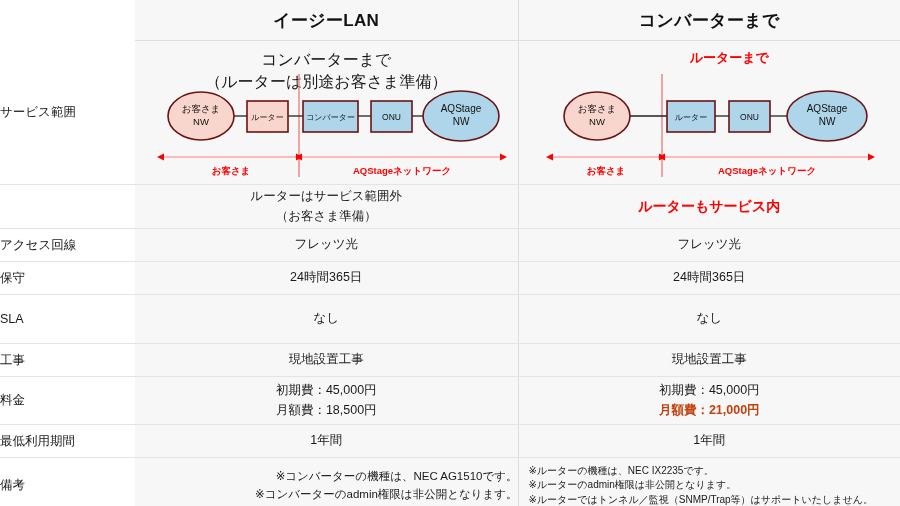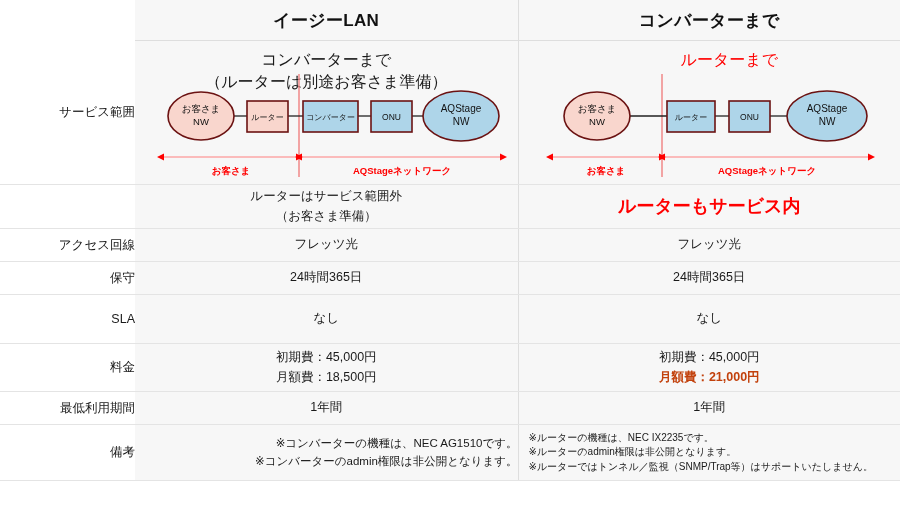--- a/index.html
+++ b/index.html
@@ -48,21 +48,21 @@
     color: #111111;
     letter-spacing: 0.3px;
     border-bottom: 1px solid #dedede;
   }
   .hdr-cell.sep { border-left: 1px solid #dedede; }
 
   .lbl {
     background: #ffffff;
     font-size: 12.5px;
     color: #1a1a1a;
-    text-align: right;
+    text-align: left;
     border-bottom: 1px solid #e4e4e4;
   }
   .val {
     background: #f7f7f7;
     font-size: 12.5px;
     color: #1a1a1a;
     border-bottom: 1px solid #e4e4e4;
     line-height: 1.55;
   }
   .val.sep { border-left: 1px solid #dedede; }
@@ -80,21 +80,21 @@
   .r-hoshu   { height: 33px; }
   .r-sla     { height: 49px; }
   .r-koji    { height: 33px; }
   .r-ryokin  { height: 48px; }
   .r-kikan   { height: 33px; }
   .r-biko    { height: 56px; }
 
   .note-red {
     color: #ff0000;
     font-weight: bold;
-    font-size: 18px;
+    font-size: 14px;
   }
 
   .biko {
     text-align: right;
     padding-left: 13px;
     font-size: 11.5px;
     line-height: 1.5;
   }
   .biko-b {
     text-align: left;
@@ -113,22 +113,22 @@
     position: absolute;
     left: 0; right: 0;
     top: 8px;
     text-align: center;
     font-size: 16px;
     line-height: 1.35;
     color: #1a1a1a;
   }
   .diag-caption.red {
     color: #ff0000;
-    font-weight: normal;
-    font-size: 16px;
+    font-weight: bold;
+    font-size: 13px;
     top: 8px;
     padding-left: 40px;
   }
   .diag-svg {
     position: absolute;
     left: 0;
     top: 0;
   }
 </style>
 </head>
@@ -249,20 +249,25 @@
         <td class="val">24時間365日</td>
         <td class="val sep">24時間365日</td>
       </tr>
 
       <tr class="r-sla">
         <td class="lbl">SLA</td>
         <td class="val">なし</td>
         <td class="val sep">なし</td>
       </tr>
 
+      <tr class="r-koji">
+        <td class="lbl">工事</td>
+        <td class="val">現地設置工事</td>
+        <td class="val sep">現地設置工事</td>
+      </tr>
 
       <tr class="r-ryokin">
         <td class="lbl">料金</td>
         <td class="val">
           <span class="two-line">初期費：45,000円</span>
           <span class="two-line">月額費：18,500円</span>
         </td>
         <td class="val sep">
           <span class="two-line">初期費：45,000円</span>
           <span class="two-line red">月額費：21,000円</span>

